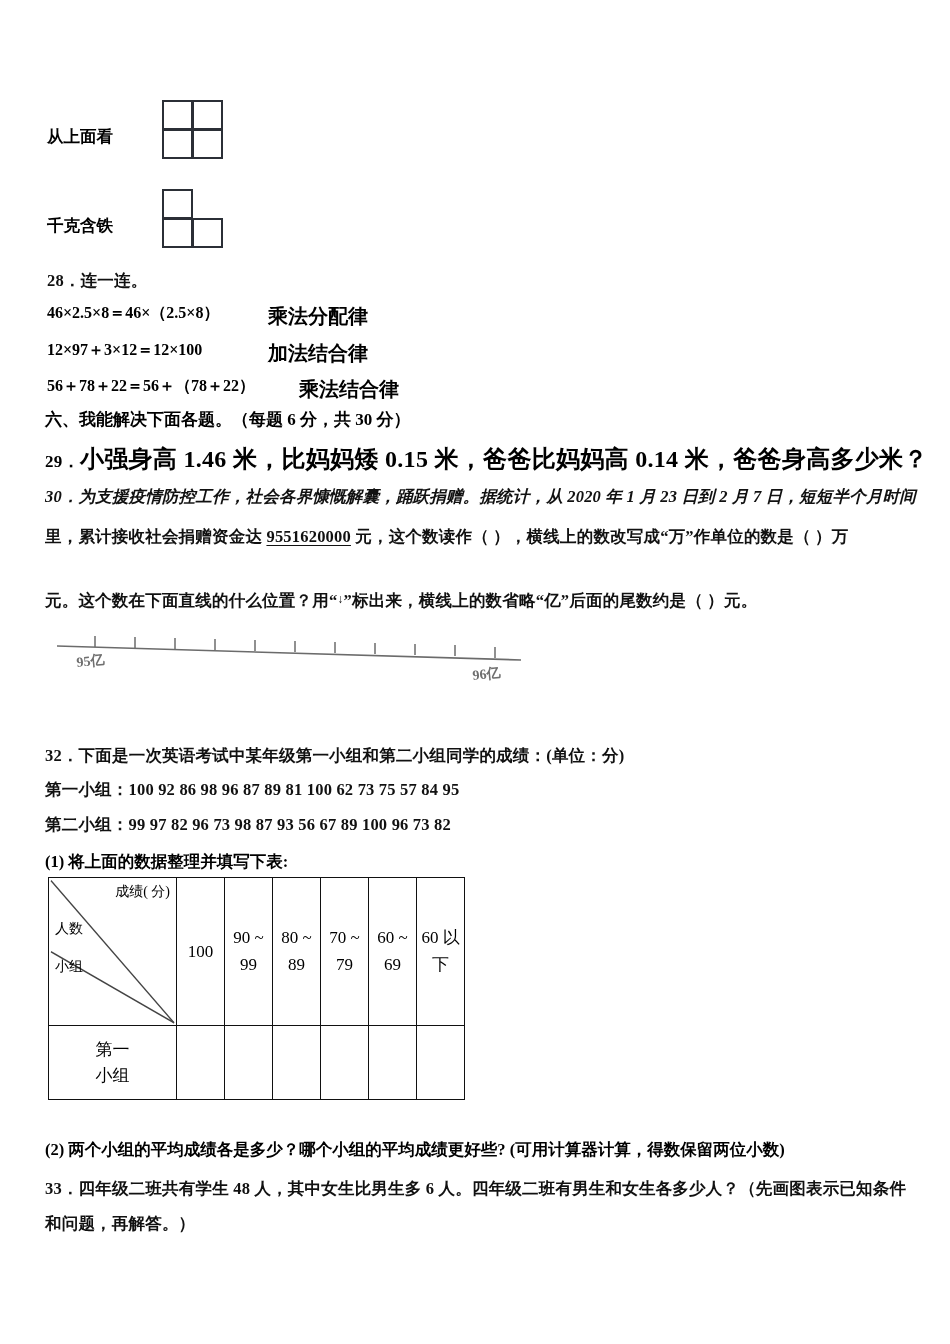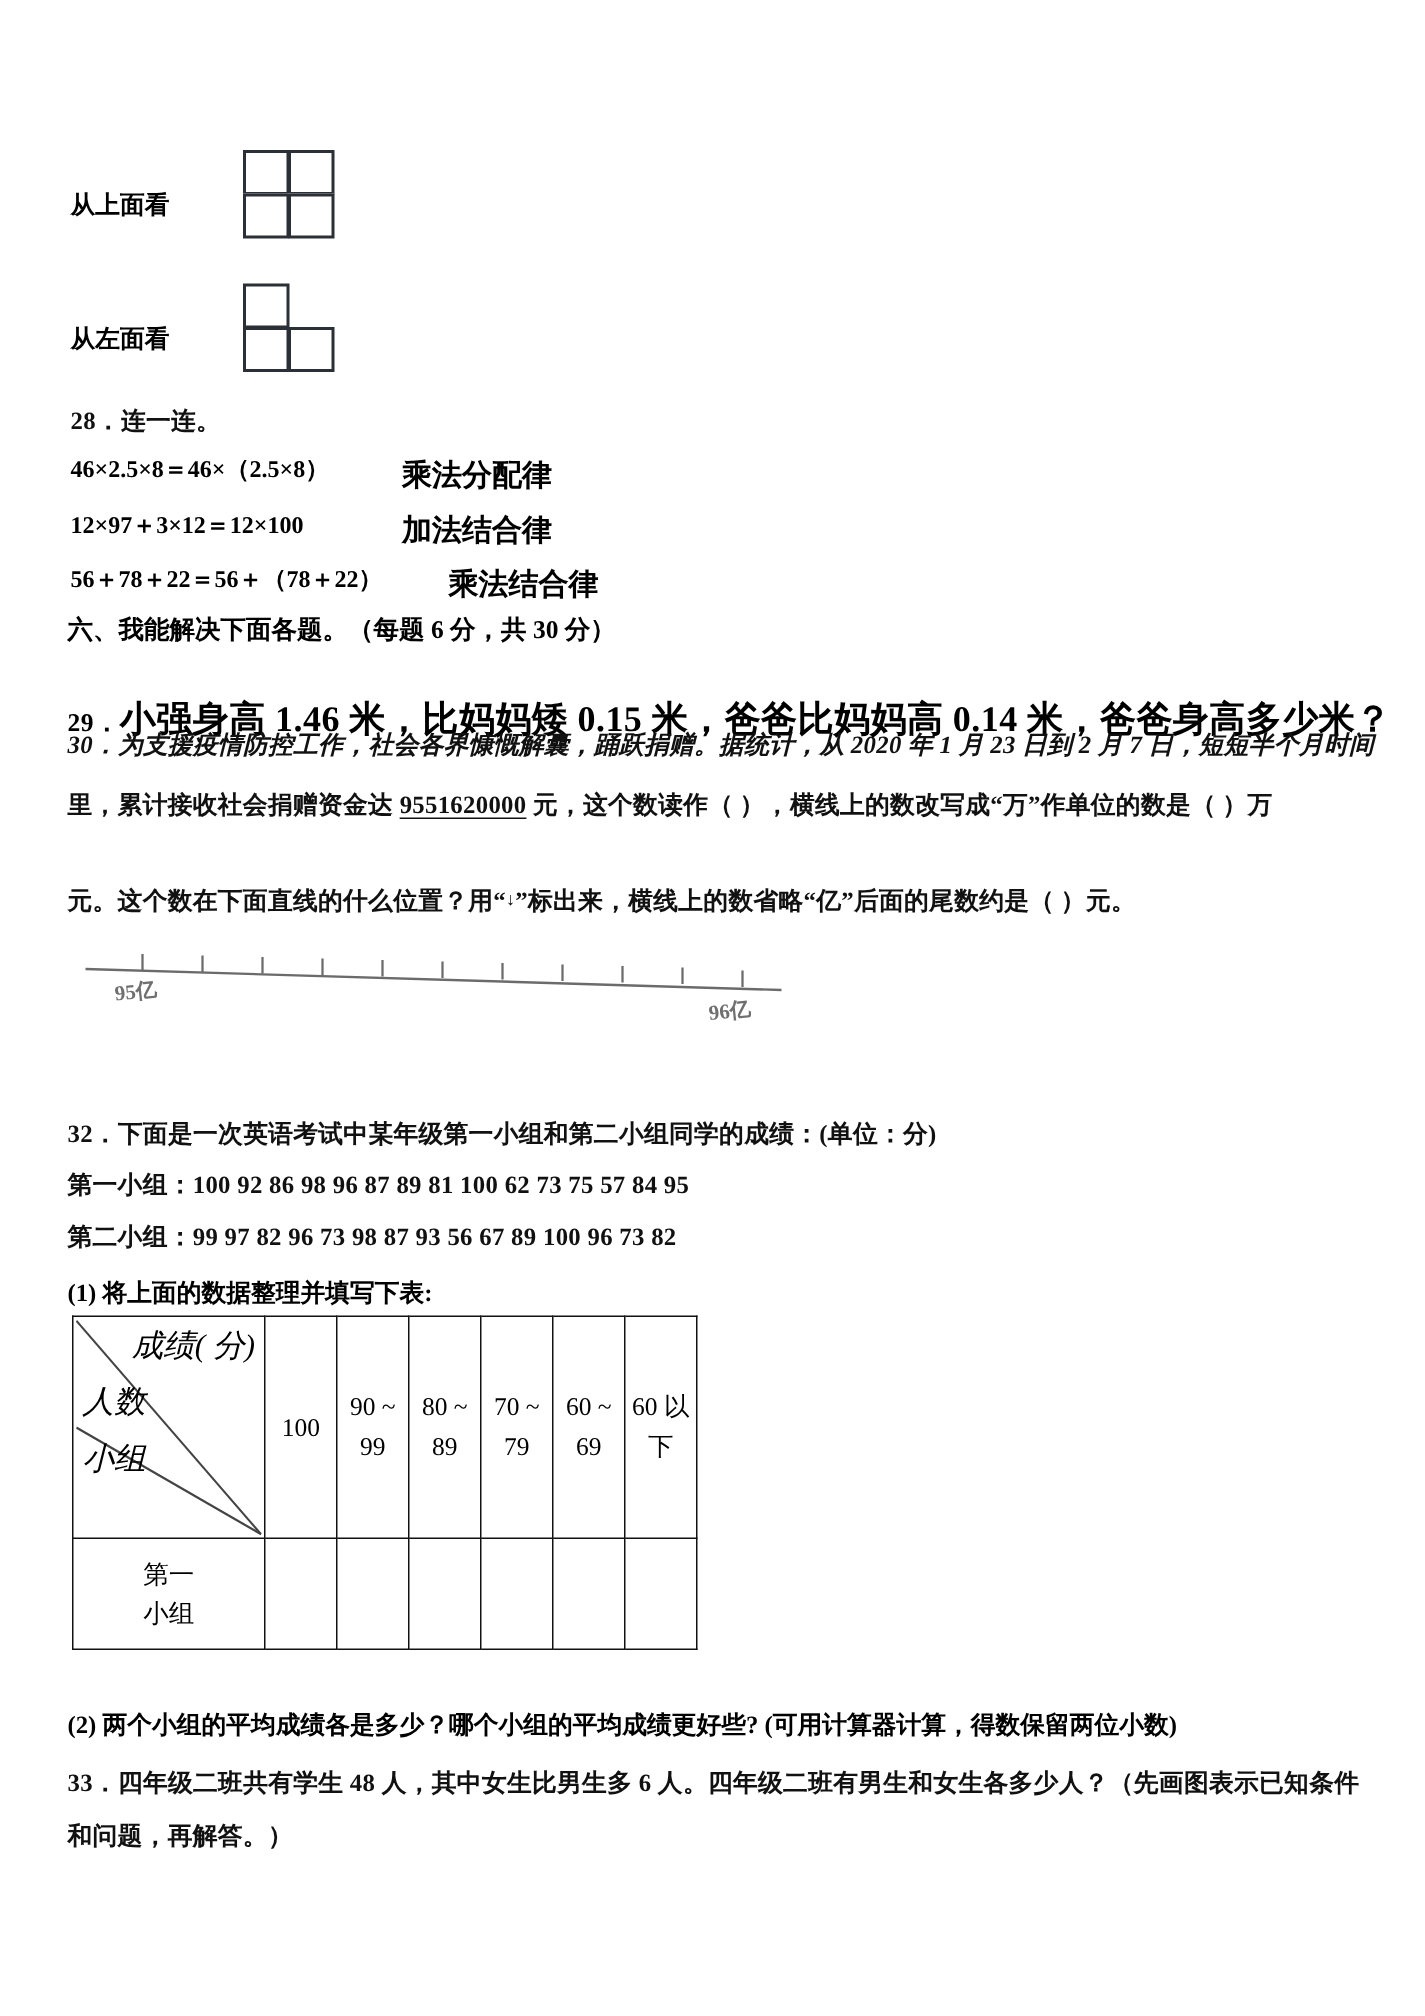--- a/index.html
+++ b/index.html
@@ -71,21 +71,20 @@
     position: absolute;
     font-size: 17px;
     font-weight: bold;
   }
   .q29 {
     position: absolute;
     font-size: 24px;
     font-weight: bold;
     white-space: nowrap;
     letter-spacing: 0.3px;
-    margin-top: 20px;
   }
   .q29-num {
     font-size: 17px;
     font-weight: bold;
   }
 
   .underline-num {
     text-decoration: underline;
     text-underline-offset: 2.5px;
   }
@@ -130,23 +129,22 @@
     height: 112px;
     padding: 0 !important;
   }
   .corner-cell .diag {
     position: absolute;
     left: 0; top: 0;
     width: 100%; height: 100%;
   }
   .corner-cell .lbl {
     position: absolute;
-    font-size: 21px;
-    white-space: nowrap;
-    font-style: italic;
+    font-size: 14px;
+    white-space: nowrap;
   }
   .c-score { right: 6px;  top: 5px; }
   .c-count { left: 6px;   top: 42px; }
   .c-group { left: 6px;   top: 80px; }
 
   .rangecell {
     font-size: 17px;
     line-height: 1.55;
   }
   .rowlabel {
@@ -168,21 +166,21 @@
 
   <div class="view-label" style="left:47px; top:126px;">从上面看</div>
 
   <div class="shape">
     <div class="cellbox" style="left:162px; top:100px; width:31px; height:30px;"></div>
     <div class="cellbox" style="left:192px; top:100px; width:31px; height:30px;"></div>
     <div class="cellbox" style="left:162px; top:129px; width:31px; height:30px;"></div>
     <div class="cellbox" style="left:192px; top:129px; width:31px; height:30px;"></div>
   </div>
 
-  <div class="view-label" style="left:47px; top:215px;">从左面看</div>
+  <div class="view-label" style="left:47px; top:215px;">千克含铁</div>
 
   <div class="shape">
     <div class="cellbox" style="left:162px; top:189px; width:31px; height:30px;"></div>
     <div class="cellbox" style="left:162px; top:218px; width:31px; height:30px;"></div>
     <div class="cellbox" style="left:192px; top:218px; width:31px; height:30px;"></div>
   </div>
 
   <div class="txt body-line" style="left:47px; top:270px;">
     <span>28．</span><span>连一连。</span>
   </div>

